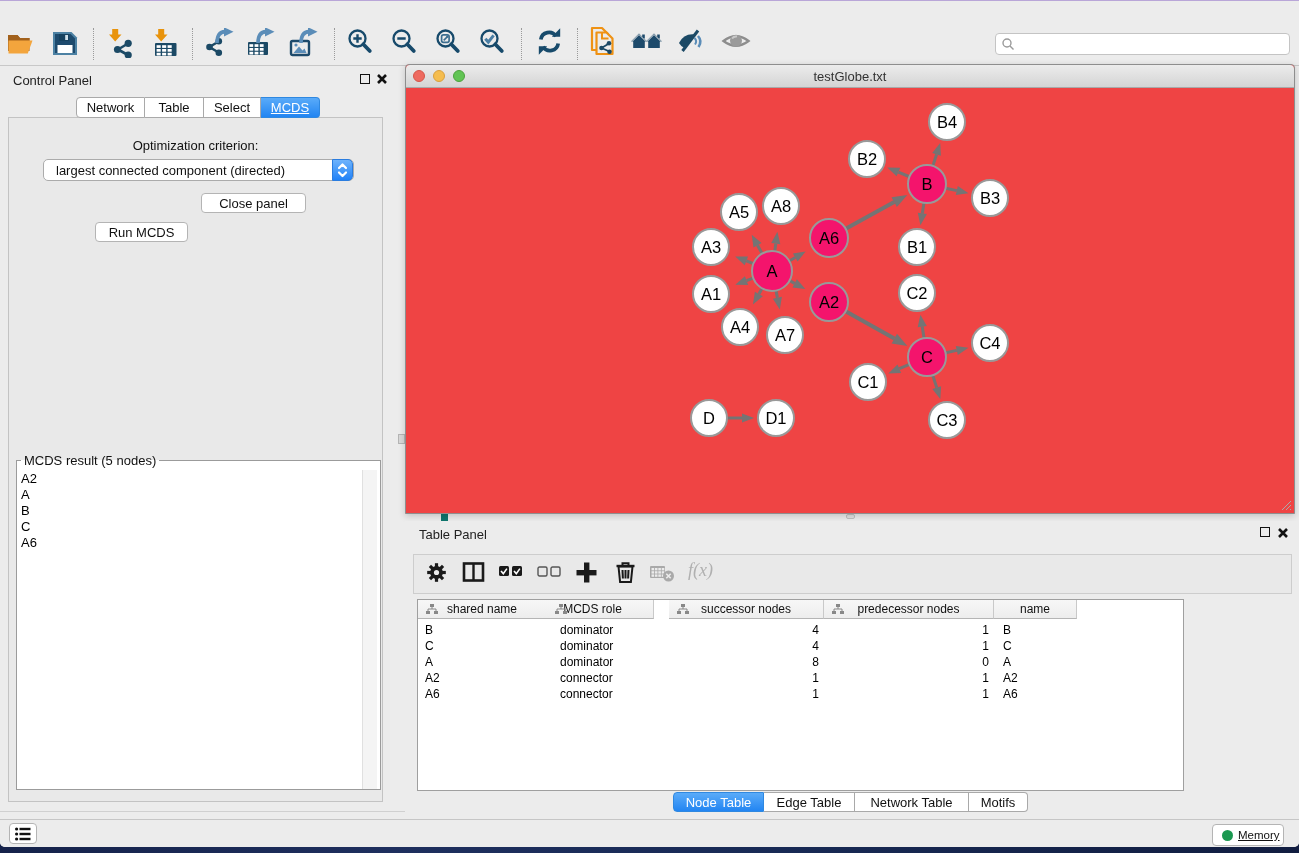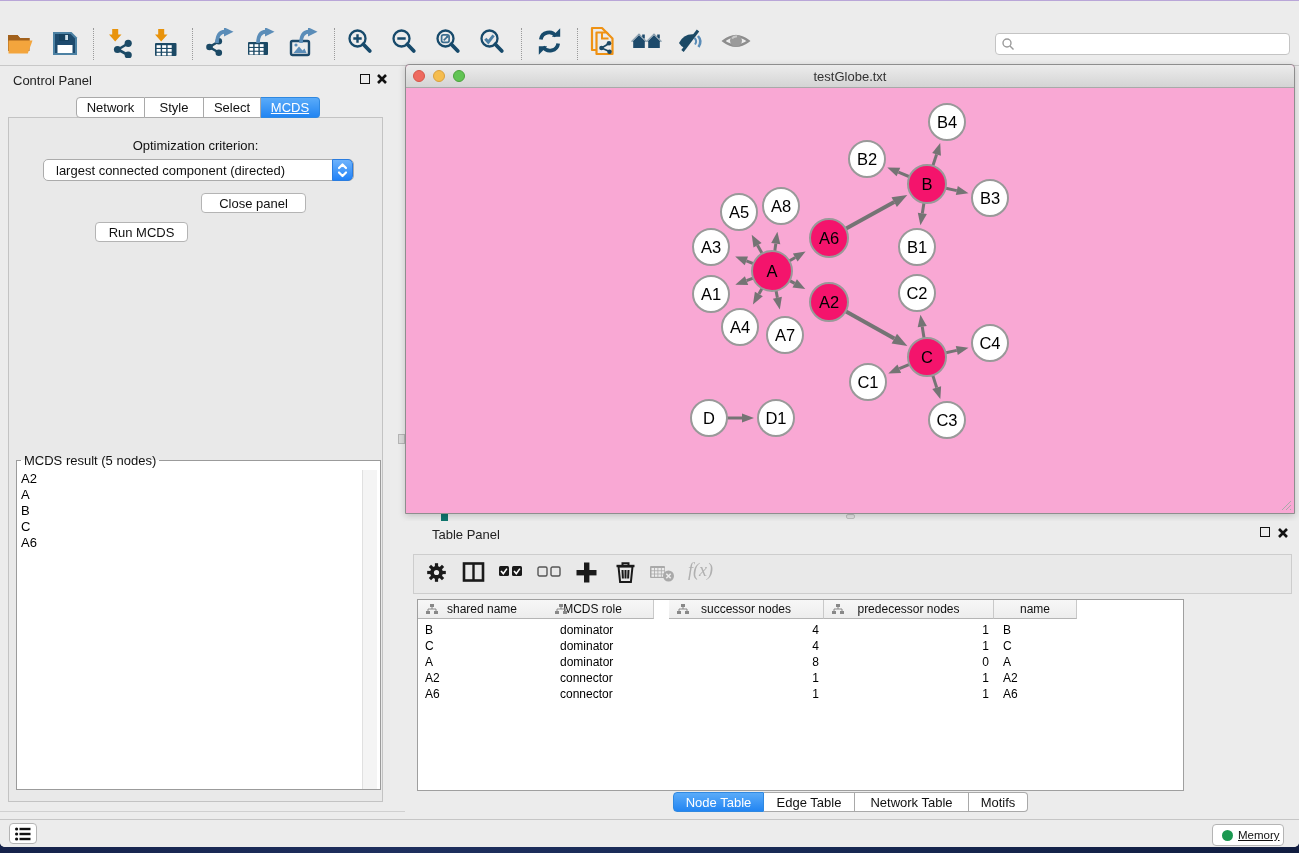--- a/index.html
+++ b/index.html
@@ -13,21 +13,21 @@
 #toolbar { position:absolute;left:0;top:23px;width:100%;height:42px;background:#ececec;
    border-bottom:1px solid #c8c8c8; }
 #search { position:absolute; left:995px; top:9px; width:295px; height:22px; background:#fff;
    border:1px solid #c4c4c4; border-radius:4px; }
 .panel-title { font-size:13px; color:#222; }
 #cp { position:absolute; left:0; top:66px; width:448px; height:745px; background:#ececec;
    border-right:7px solid #0f766e; border-bottom:1px solid #d0d0d0; }
 .wbtn { position:absolute; font-size:13px; color:#111; text-align:center; background:#fff;
    border:1px solid #b4b4b4; border-radius:4px; }
 #netwin { position:absolute; left:405px; top:63px; width:890px; height:450px;
-   background:#f9a8d4; border:1px solid #8e8e8e; border-radius:4px 4px 0 0;
+   background:#ef4444; border:1px solid #8e8e8e; border-radius:4px 4px 0 0;
    box-shadow: 0 2px 7px rgba(0,0,0,0.18); }
 #nettitle { position:absolute; left:0; top:0; width:100%; height:23px;
    background:linear-gradient(#ececec,#d4d4d4); border-bottom:1px solid #a9a9a9; border-radius:4px 4px 0 0; }
 #tp { position:absolute; left:405px; top:520px; width:894px; height:300px; background:#ececec; }
 #tptool { position:absolute; left:8px; top:33px; width:879px; height:40px; background:#e9e9e9;
    border:1px solid #cdcdcd; }
 #tbl { position:absolute; left:12px; top:78px; width:767px; height:192px; background:#fff;
    border:1px solid #9f9f9f; font-size:12px; }
 #statusbar { position:absolute; left:0; top:818px; width:100%; height:28px; background:#ececec;
    border-top:1px solid #c6c6c6; }
@@ -194,21 +194,21 @@
     <div class="panel-title" style="position:absolute;left:13px;top:6px;">Control Panel</div>
     <div style="position:absolute;left:360px;top:7px;width:10px;height:10px;border:1.5px solid #111;"></div>
     <svg style="position:absolute;left:376px;top:6px" width="12" height="12" viewBox="0 0 12 12">
         <path d="M2,2 L10,10 M10,2 L2,10" stroke="#111" stroke-width="2.6"></path>
       </svg>
 
     <div style="position:absolute;left:8px;top:50px;width:375px;height:685px;background:#e9e9e9;border:1px solid #c3c3c3;"></div>
 
     <div style="position:absolute;left:76px;top:30px;height:21px;">
       <div class="tab" style="left:0;width:69px;border-radius:4px 0 0 4px;border-left:1px solid #a9a9a9;line-height:20px;">Network</div>
-      <div class="tab" style="left:69px;width:59px;line-height:20px;">Style</div>
+      <div class="tab" style="left:69px;width:59px;line-height:20px;">Table</div>
       <div class="tab" style="left:128px;width:57px;line-height:20px;">Select</div>
       <div class="tab" style="left:185px;width:59px;border-radius:0 4px 4px 0;background:linear-gradient(#5aabf9,#2285f2);color:#fff;border-color:#2f88e0;line-height:20px;text-decoration:underline;">MCDS</div>
     </div>
 
     <div style="position:absolute;left:0;top:71px;width:391px;text-align:center;font-size:13px;color:#111;">Optimization criterion:</div>
     <div style="position:absolute;left:43px;top:92px;width:311px;height:22px;background:#fff;border:1px solid #ababab;border-radius:5px;">
       <div style="position:absolute;left:12px;top:3px;font-size:13px;color:#111;">largest connected component (directed)</div>
       <div style="position:absolute;right:0;top:-1px;width:21px;height:22px;background:linear-gradient(#6eb3fc,#2182f7);border-radius:0 5px 5px 0;border:1px solid #2a7de0;">
         <svg width="19" height="20" viewBox="0 0 19 20">
             <path d="M6,8 L9.5,4.5 L13,8 M6,12.5 L9.5,16 L13,12.5" fill="none" stroke="#fff" stroke-width="2.2" stroke-linecap="round" stroke-linejoin="round"></path>
@@ -315,21 +315,21 @@
         <text x="303" y="335" text-anchor="middle" font-size="16.5" fill="#000000">D</text>
         <circle cx="370" cy="329" r="18" fill="#ffffff" stroke="#999999" stroke-width="2"></circle>
         <text x="370" y="335" text-anchor="middle" font-size="16.5" fill="#000000">D1</text>
       </svg>
     <svg style="position:absolute;right:2px;bottom:2px" width="12" height="12" viewBox="0 0 12 12">
         <path d="M2,11 L11,2 M6,11 L11,6 M10,11 L11,10" stroke="#aaa" stroke-width="1"></path>
       </svg>
   </div>
 
   <div id="tp">
-    <div class="panel-title" style="position:absolute;left:14px;top:6px;margin-left:13px;">Table Panel</div>
+    <div class="panel-title" style="position:absolute;left:14px;top:6px;">Table Panel</div>
     <div style="position:absolute;left:855px;top:6px;width:10px;height:10px;border:1.5px solid #111;"></div>
     <svg style="position:absolute;left:872px;top:6px" width="12" height="12" viewBox="0 0 12 12">
         <path d="M2,2 L10,10 M10,2 L2,10" stroke="#111" stroke-width="2.6"></path>
       </svg>
     <div id="tptool"></div>
     <svg style="position:absolute;left:19px;top:39px" width="25" height="25" viewBox="0 0 25 25">
         <g fill="#1a1a1a">
           <circle cx="12.5" cy="12.5" r="6.4"></circle>
           <rect x="10.9" y="3.2" width="3.2" height="18.6" transform="rotate(0 12.5 12.5)"></rect>
           <rect x="10.9" y="3.2" width="3.2" height="18.6" transform="rotate(45 12.5 12.5)"></rect>

